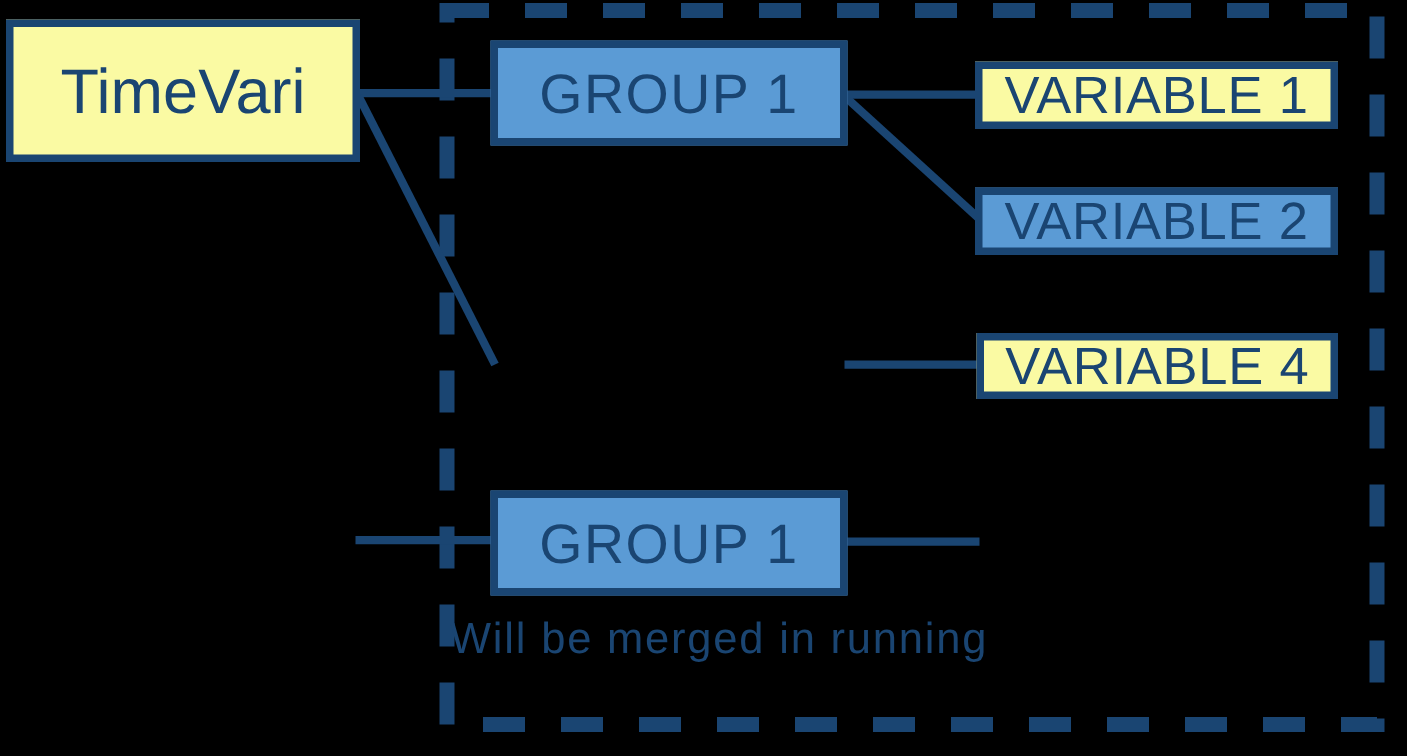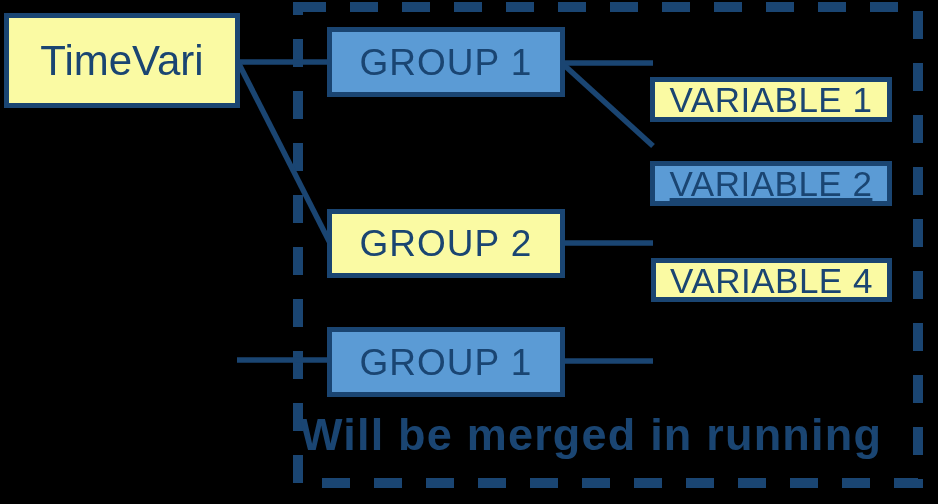--- a/index.html
+++ b/index.html
@@ -21,34 +21,34 @@
   .node{
     position:absolute;border:5px solid var(--navy);color:var(--navy);
     display:flex;align-items:center;justify-content:center;
     white-space:nowrap;line-height:1;
   }
   .fill-yellow{background:var(--yellow);}
   .fill-blue{background:var(--blue);}
   .fill-green{background:var(--green);}
   .src{font-size:42px;}
   .grp{font-size:37px;letter-spacing:1px;}
-  .var{font-size:35px;letter-spacing:0.5px;margin-top:36px;}
+  .var{font-size:35px;letter-spacing:0.5px;}
   #timevari      {left:4px;  top:13px;  width:236px; height:95px;}
   #group1-top    {left:327px;top:27px;  width:238px; height:70px;}
   #variable1     {left:650px;top:41px;  width:242px; height:45px;}
-  #variable2     {left:650px;top:125px; width:242px; height:45px;text-decoration:underline;}
+  #variable2     {left:650px;top:125px; width:242px; height:45px;}
   #group2        {left:327px;top:209px; width:238px; height:69px;}
   #variable4     {left:651px;top:222px; width:241px; height:44px;text-align:center;}
   #timeinvari    {left:2px;  top:313px; width:237px; height:95px;}
   #group1-bottom {left:327px;top:327px; width:238px; height:70px;}
   #variable3     {left:651px;top:340px; width:241px; height:45px;}
   #caption{
     position:absolute;left:300px;top:412px;width:622px;
-    color:var(--navy);font-size:45px;letter-spacing:1.2px;
-    white-space:nowrap;line-height:1;font-weight:bold;
+    color:var(--navy);font-size:29px;letter-spacing:1.2px;
+    white-space:nowrap;line-height:1;
   }
 </style>
 </head>
 <body>
 
 <div id="canvas">
 
   <svg id="wires" viewBox="0 0 938 504">
     <rect class="dashed-frame" x="298" y="7" width="620" height="476"></rect>
     <line class="edge" x1="238" y1="62" x2="330" y2="62"></line>
@@ -61,21 +61,20 @@
   </svg>
 
   <div id="timevari" class="node fill-yellow src">TimeVari</div>
 
   <div id="group1-top" class="node fill-blue grp">GROUP 1</div>
 
   <div id="variable1" class="node fill-yellow var">VARIABLE 1</div>
 
   <div id="variable2" class="node fill-blue var">VARIABLE 2</div>
 
-  <div id="group2" class="node fill-yellow grp">GROUP 2</div>
 
   <div id="variable4" class="node fill-yellow var">VARIABLE 4</div>
 
 
   <div id="group1-bottom" class="node fill-blue grp">GROUP 1</div>
 
 
   <div id="caption">Will be merged in running</div>
 
 </div>

